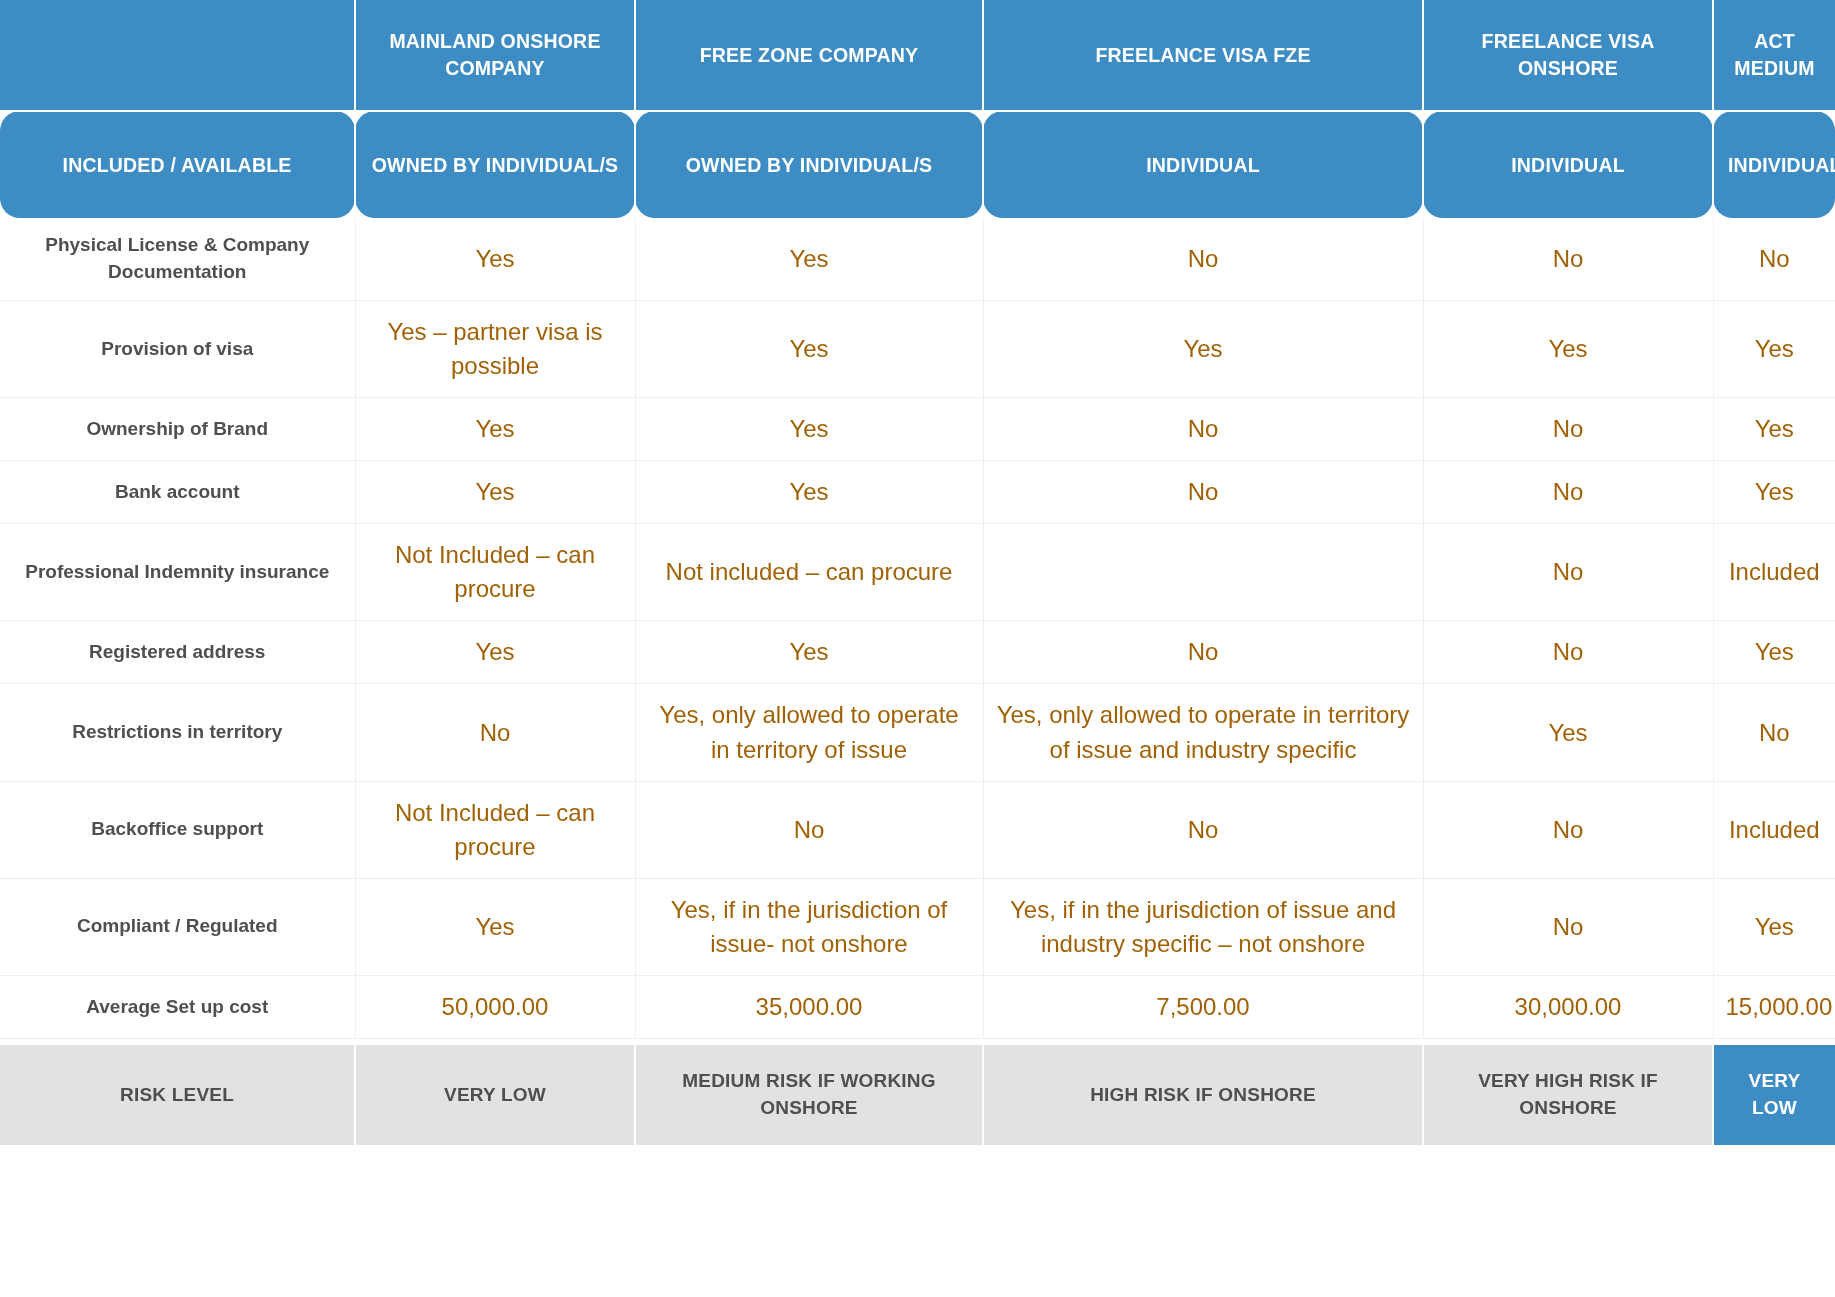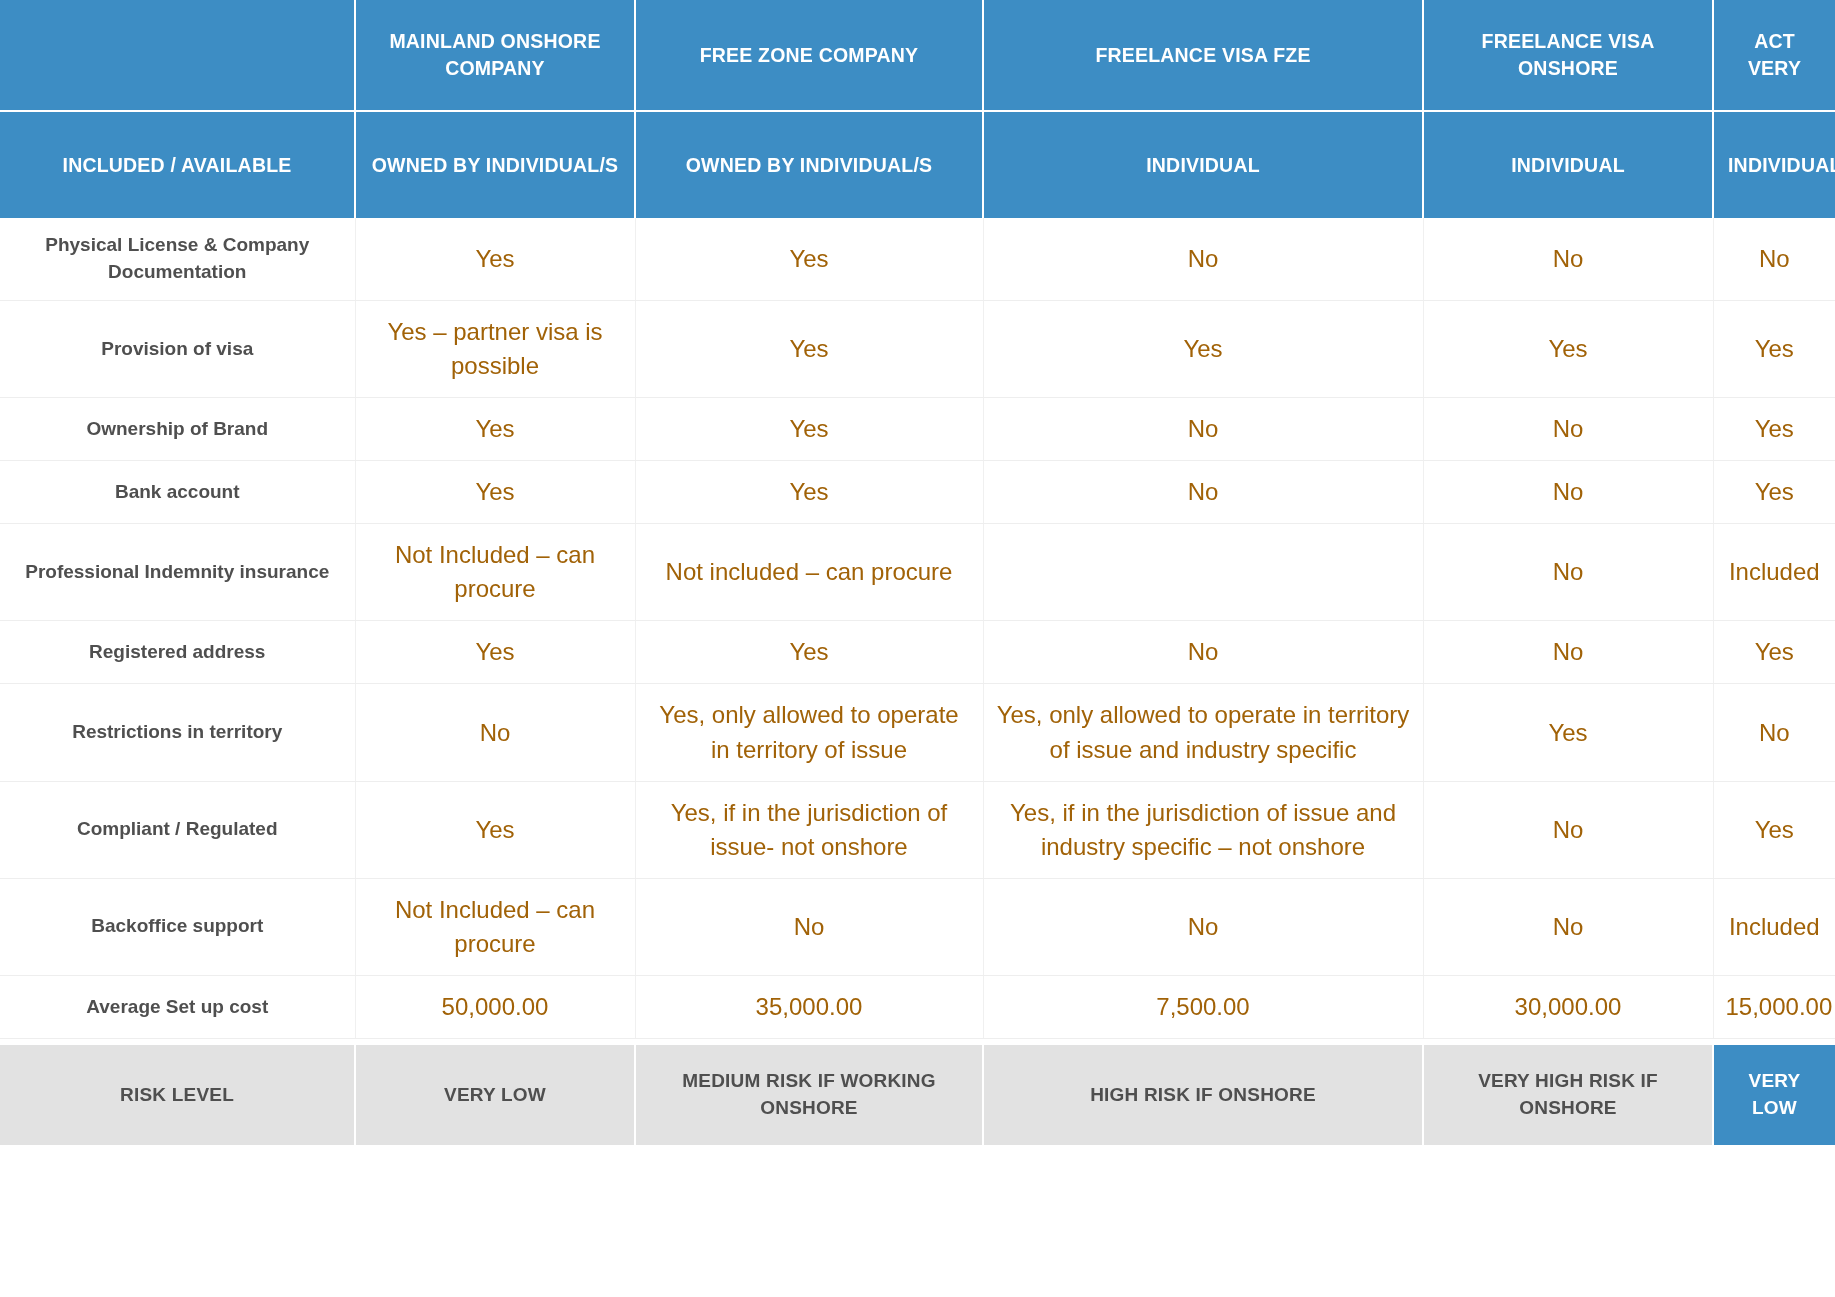--- a/index.html
+++ b/index.html
@@ -39,21 +39,21 @@
     letter-spacing: 0.2px;
     text-align: center;
     vertical-align: middle;
     padding: 10px 14px;
     border-right: 2px solid #ffffff;
     line-height: 1.38;
   }
   .hdr-row th:last-child { border-right: none; }
 
   .hdr-row.r1 th { height: 90px; }
-  .hdr-row.r2 th { height: 86px; border-top: 2px solid #ffffff; }
+  .hdr-row.r2 th { height: 86px; border-top: 2px solid #ffffff; border-radius: 20px; }
 
   .hdr-blank { background: #3d8dc4 !important; }
 
   
   .comparison-table td {
     border-bottom: 1px solid #eeeeee;
     border-right: 1px solid #f0f0f0;
     vertical-align: middle;
     text-align: center;
     padding: 14px 12px;
@@ -113,21 +113,21 @@
     <col class="c-act">
   </colgroup>
 
   <thead>
     <tr class="hdr-row r1">
       <th class="hdr-blank"></th>
       <th>MAINLAND ONSHORE COMPANY</th>
       <th>FREE ZONE COMPANY</th>
       <th>FREELANCE VISA FZE</th>
       <th>FREELANCE VISA ONSHORE</th>
-      <th>ACT VERY</th>
+      <th>ACT MEDIUM</th>
     </tr>
     <tr class="hdr-row r2">
       <th>INCLUDED / AVAILABLE</th>
       <th>OWNED BY INDIVIDUAL/S</th>
       <th>OWNED BY INDIVIDUAL/S</th>
       <th>INDIVIDUAL</th>
       <th>INDIVIDUAL</th>
       <th>INDIVIDUAL</th>
     </tr>
   </thead>
@@ -192,35 +192,35 @@
     <tr class="body-row tall">
       <td class="feature-cell">Restrictions in territory</td>
       <td class="value-cell">No</td>
       <td class="value-cell">Yes, only allowed to operate in territory of issue</td>
       <td class="value-cell">Yes, only allowed to operate in territory of issue and industry specific</td>
       <td class="value-cell">Yes</td>
       <td class="value-cell">No</td>
     </tr>
 
     <tr class="body-row tall">
+      <td class="feature-cell">Backoffice support</td>
+      <td class="value-cell">Not Included – can procure</td>
+      <td class="value-cell">No</td>
+      <td class="value-cell">No</td>
+      <td class="value-cell">No</td>
+      <td class="value-cell">Included</td>
+    </tr>
+
+    <tr class="body-row tall">
       <td class="feature-cell">Compliant / Regulated</td>
       <td class="value-cell">Yes</td>
       <td class="value-cell">Yes, if in the jurisdiction of issue- not onshore</td>
       <td class="value-cell">Yes, if in the jurisdiction of issue and industry specific – not onshore</td>
       <td class="value-cell">No</td>
       <td class="value-cell">Yes</td>
-    </tr>
-
-    <tr class="body-row tall">
-      <td class="feature-cell">Backoffice support</td>
-      <td class="value-cell">Not Included – can procure</td>
-      <td class="value-cell">No</td>
-      <td class="value-cell">No</td>
-      <td class="value-cell">No</td>
-      <td class="value-cell">Included</td>
     </tr>
 
     <tr class="body-row">
       <td class="feature-cell">Average Set up cost</td>
       <td class="value-cell">50,000.00</td>
       <td class="value-cell">35,000.00</td>
       <td class="value-cell">7,500.00</td>
       <td class="value-cell">30,000.00</td>
       <td class="value-cell">15,000.00</td>
     </tr>

